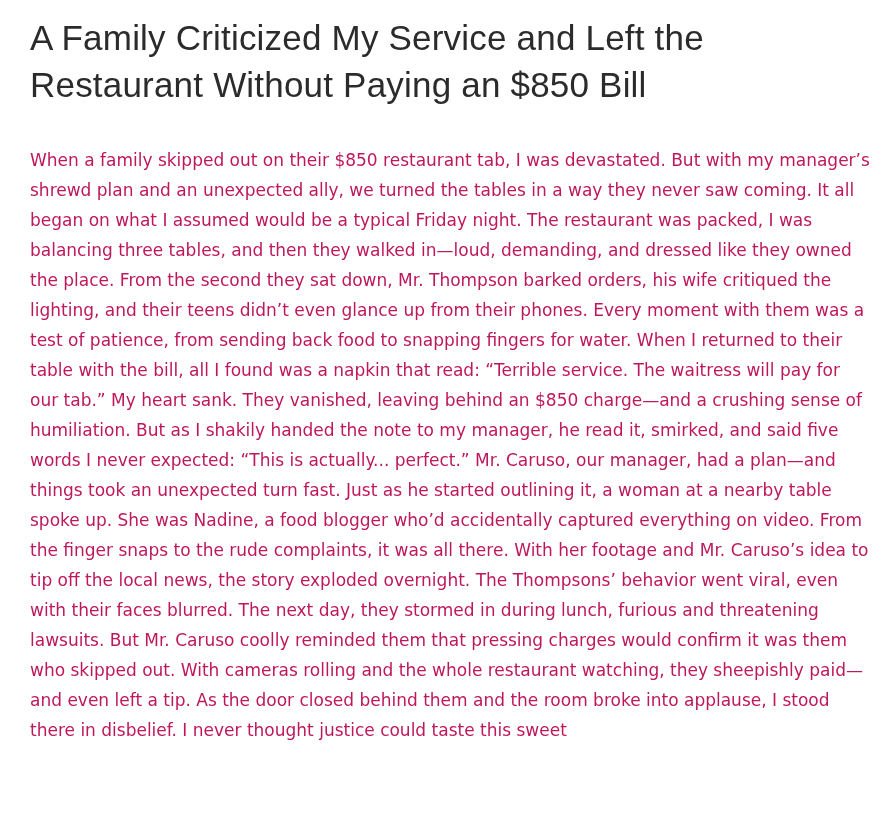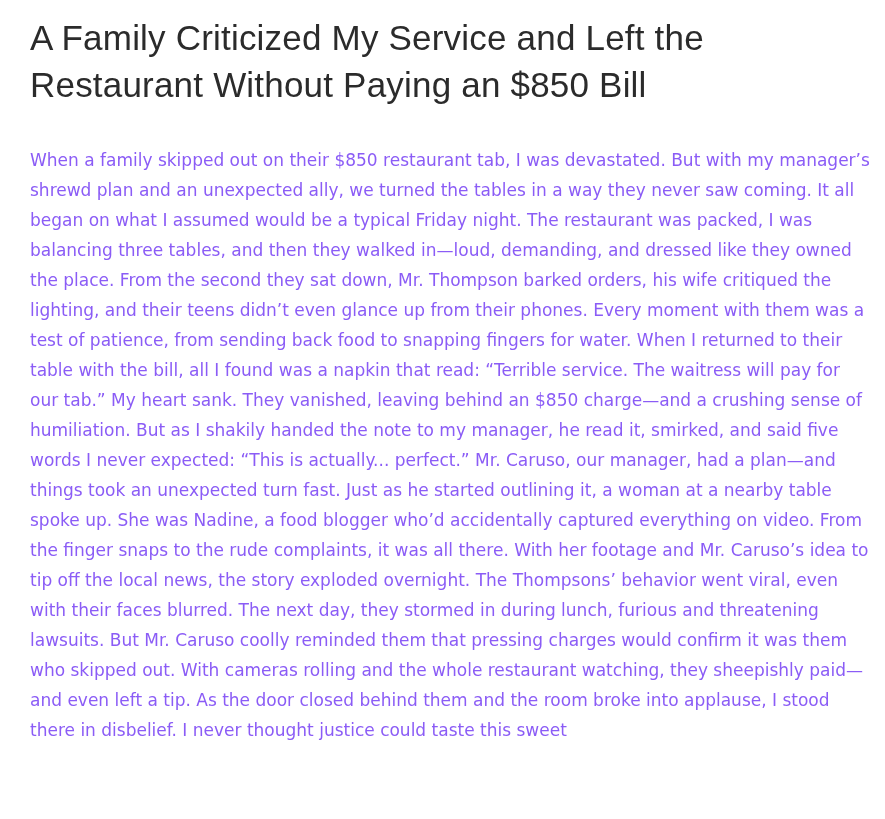--- a/index.html
+++ b/index.html
@@ -28,21 +28,21 @@
     letter-spacing: 0.2px;
     color: #2b2b2b;
   }
   .article-body {
     margin: 37px 0 0 0;
     max-width: 840px;
     font-family: "DejaVu Sans", sans-serif;
     font-weight: 400;
     font-size: 17px;
     line-height: 30px;
-    color: #8b5cf6;
+    color: #be185d;
     text-align: left;
   }
 </style>
 </head>
 <body>
 
 <article class="article">
   <h1 class="article-title">A Family Criticized My Service and Left the Restaurant Without Paying an $850 Bill</h1>
   <p class="article-body">When a family skipped out on their $850 restaurant tab, I was devastated. But with my manager’s shrewd plan and an unexpected ally, we turned the tables in a way they never saw coming. It all began on what I assumed would be a typical Friday night. The restaurant was packed, I was balancing three tables, and then they walked in—loud, demanding, and dressed like they owned the place. From the second they sat down, Mr. Thompson barked orders, his wife critiqued the lighting, and their teens didn’t even glance up from their phones. Every moment with them was a test of patience, from sending back food to snapping fingers for water. When I returned to their table with the bill, all I found was a napkin that read: “Terrible service. The waitress will pay for our tab.” My heart sank. They vanished, leaving behind an $850 charge—and a crushing sense of humiliation. But as I shakily handed the note to my manager, he read it, smirked, and said five words I never expected: “This is actually... perfect.” Mr. Caruso, our manager, had a plan—and things took an unexpected turn fast. Just as he started outlining it, a woman at a nearby table spoke up. She was Nadine, a food blogger who’d accidentally captured everything on video. From the finger snaps to the rude complaints, it was all there. With her footage and Mr. Caruso’s idea to tip off the local news, the story exploded overnight. The Thompsons’ behavior went viral, even with their faces blurred. The next day, they stormed in during lunch, furious and threatening lawsuits. But Mr. Caruso coolly reminded them that pressing charges would confirm it was them who skipped out. With cameras rolling and the whole restaurant watching, they sheepishly paid—and even left a tip. As the door closed behind them and the room broke into applause, I stood there in disbelief. I never thought justice could taste this sweet</p>
 </article>

